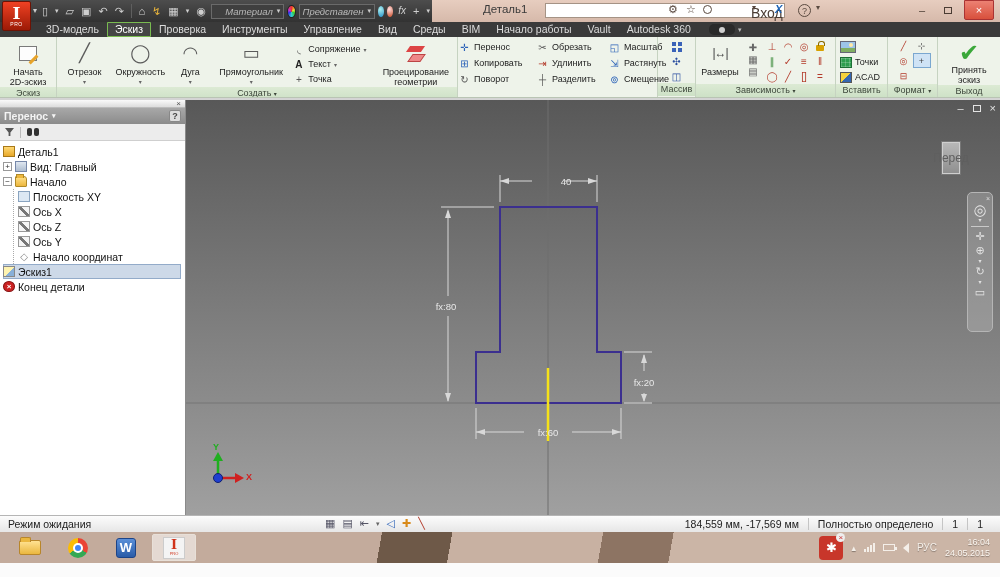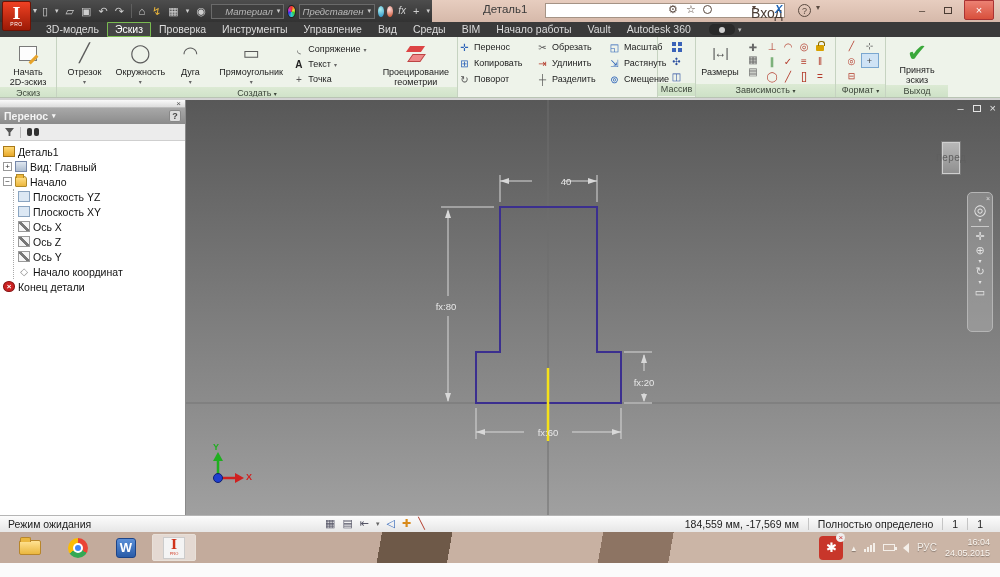--- a/index.html
+++ b/index.html
@@ -102,21 +102,21 @@
   .ti.axis{background:#f4f4f4;border:1px solid #999;background-image:linear-gradient(45deg,transparent 42%,#777 42%,#777 58%,transparent 58%);}
   .ti.origin{background:transparent;border:none;color:#888;font-size:10px;line-height:11px;text-align:center;}
   .ti.sketch{background:linear-gradient(135deg,#fef3b0 55%,#88b0d8 55%);border:1px solid #888;}
   .ti.eop{background:#cc2222;border:1px solid #881111;border-radius:50%;color:#fff;font-size:8px;line-height:10px;text-align:center;font-weight:bold;}
   .kids{margin-left:10px;border-left:1px dotted #aaa;padding-left:4px;}
 
   
   .canvas{position:absolute;left:186px;top:100px;width:814px;height:415px;background:linear-gradient(#585858,#8b8b8b 72%,#a0a0a0);overflow:hidden;}
   .docbtns{position:absolute;right:4px;top:2px;display:flex;gap:9px;color:#e3e3e3;font-size:11px;align-items:center;}
   .doc-restore{width:8px;height:7px;border:1px solid #e3e3e3;}
-  .viewcube{position:absolute;left:755px;top:41px;width:20px;height:34px;background:linear-gradient(#b9b9b9,#8e8e8e);border:1px solid #777;box-shadow:inset 0 0 0 1px #cfcfcf;display:flex;align-items:center;justify-content:center;font-size:10px;color:#5f5f5f;font-family:Liberation Mono, monospace;}
+  .viewcube{position:absolute;left:755px;top:41px;width:20px;height:34px;background:linear-gradient(#b9b9b9,#8e8e8e);border:1px solid #777;box-shadow:inset 0 0 0 1px #cfcfcf;display:flex;align-items:center;justify-content:center;font-size:12px;color:#5f5f5f;}
   .navbar{position:absolute;left:781px;top:92px;width:26px;height:140px;background:rgba(210,210,210,.30);border:1px solid #b5b5b5;border-radius:5px;display:flex;flex-direction:column;align-items:center;padding-top:2px;gap:1px;}
   .nv{color:#e2e2e2;font-size:11px;line-height:13px;}
   .nv.small{font-size:6px;line-height:6px;}
   .nv-close{align-self:flex-end;margin-right:2px;font-size:7px;color:#ddd;line-height:7px;}
   .nv-sep{width:18px;height:1px;background:#c9c9c9;margin:2px 0;}
   .dimtext{position:absolute;transform:translate(-50%,-50%);color:#e8e8e8;font-size:9.5px;white-space:nowrap;}
   .axlabel{position:absolute;font-size:9px;font-weight:bold;}
 
   
   .statusbar{position:absolute;left:0;top:515px;width:1000px;height:17px;background:linear-gradient(#fcfcfc,#e6e6e6);border-top:1px solid #b5b5b5;font-size:10.5px;color:#222;}
@@ -371,20 +371,36 @@
           <span class="cg">‖</span>
           <span class="cg">◯</span>
           <span class="cg">╱</span>
           <span class="cg">[]</span>
           <span class="cg">=</span>
         </div>
       </div>
       <div class="plabel"><span>Зависимость</span> <span style="font-size:6px">▾</span></div>
     </div>
 
+    <div class="panel" style="width:52px">
+      <div class="smallcol" style="padding-left:4px">
+        <div class="smallbtn">
+            <span class="imic"></span>
+          </div>
+        <div class="smallbtn">
+            <span class="ptsic"></span>
+            <span>Точки</span>
+          </div>
+        <div class="smallbtn">
+            <span class="acadic"></span>
+            <span>ACAD</span>
+          </div>
+      </div>
+      <div class="plabel">Вставить</div>
+    </div>
 
     <div class="panel" style="width:50px">
       <div class="fmtgrid" style="flex:1">
         <span class="fg">╱</span>
         <span class="fg" style="color:#555">⊹</span>
         <span class="fg">◎</span>
         <span class="fg sel">+</span>
         <span class="fg">⊟</span>
         <span class="fg"></span>
       </div>
@@ -430,43 +446,43 @@
           <span>Вид: Главный</span>
         </div>
       <div class="trow">
           <span class="exp">−</span>
           <span class="ti folder"></span>
           <span>Начало</span>
         </div>
       <div class="kids">
         <div class="trow">
             <span class="ti plane"></span>
-            <span>Плоскость YZ</span>
-          </div>
-        <div class="trow">
-            <span class="ti plane"></span>
             <span>Плоскость XY</span>
           </div>
         <div class="trow">
             <span class="ti axis"></span>
             <span>Ось X</span>
           </div>
         <div class="trow">
             <span class="ti axis"></span>
             <span>Ось Z</span>
           </div>
         <div class="trow">
             <span class="ti axis"></span>
             <span>Ось Y</span>
           </div>
         <div class="trow">
             <span class="ti origin">◇</span>
             <span>Начало координат</span>
           </div>
       </div>
+      <div class="trow sel">
+          <span class="ti sketch"></span>
+          <span>Эскиз1</span>
+        </div>
       <div class="trow">
           <span class="ti eop">×</span>
           <span>Конец детали</span>
         </div>
     </div>
   </div>
 
   <div class="canvas">
     <svg width="814" height="415" viewBox="0 0 814 415" style="position:absolute;left:0;top:0">
 

